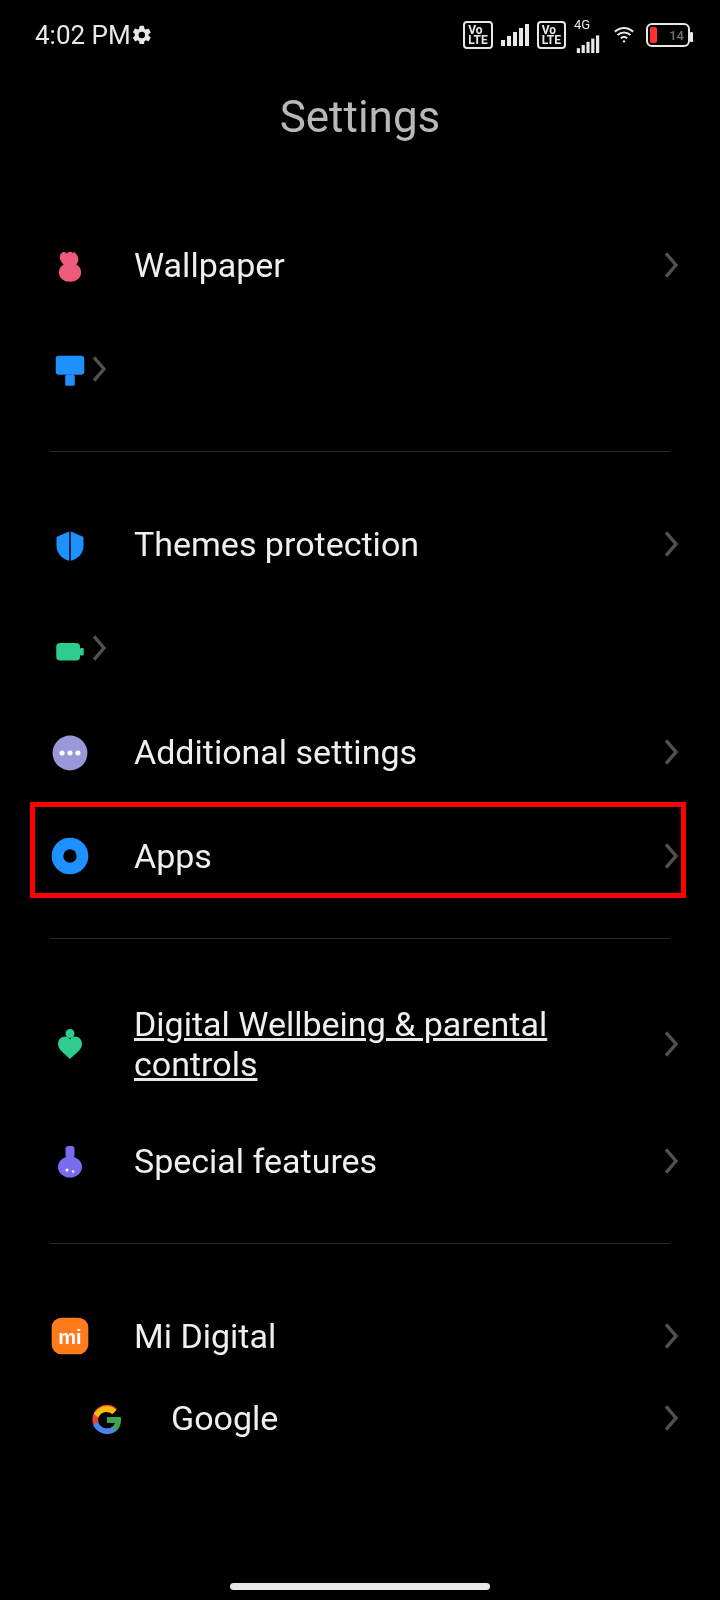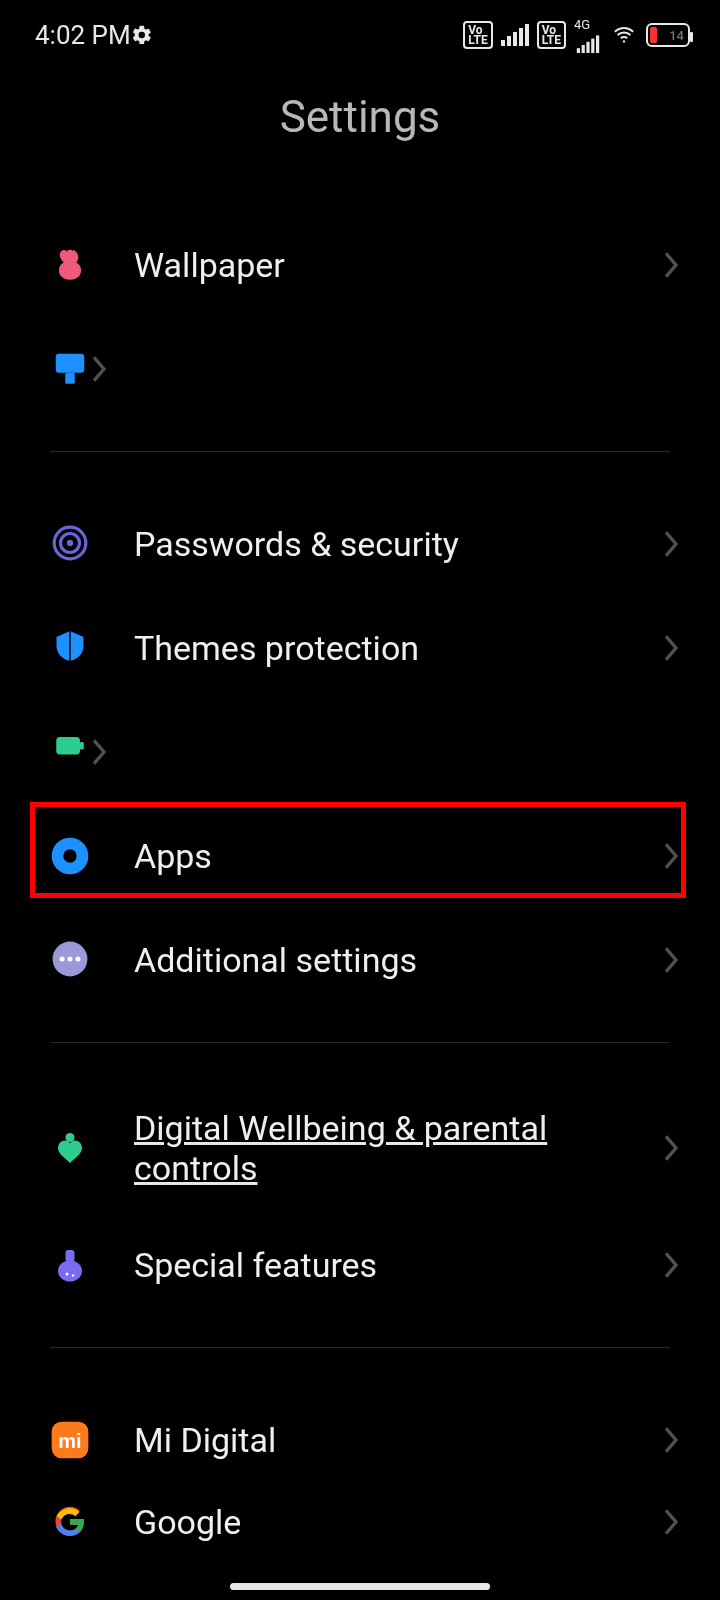--- a/index.html
+++ b/index.html
@@ -70,21 +70,21 @@
     align-items: center;
     height: 104px;
     padding-left: 50px;
     padding-right: 40px;
     position: relative;
   }
   .row.tall { height: 130px; text-decoration: underline; }
   .row .icon-slot {
     width: 40px; height: 40px;
     flex-shrink: 0;
-    display:flex; align-items:flex-start; justify-content:center;
+    display:flex; align-items:flex-end; justify-content:center;
   }
   .row .label {
     margin-left: 44px;
     font-size: 34px;
     font-weight: 400;
     color: #efefef;
     line-height: 40px;
     flex: 1;
   }
   .row .chev {
@@ -105,21 +105,21 @@
   .home-indicator {
     position: absolute;
     bottom: 10px;
     left: 50%;
     transform: translateX(-50%);
     width: 260px;
     height: 7px;
     background: #e8e8e8;
     border-radius: 4px;
   }
-  .partial-row { height: 60px; overflow: hidden; }
+  .partial-row { height: 60px; overflow: hidden; margin-left: 37px; }
 </style>
 </head>
 <body>
 
 <div class="status-bar">
   <div class="status-left">
     <span>4:02 PM</span>
     <svg class="gear-mini" viewBox="0 0 24 24" fill="#e8e8e8">
         <path d="M19.14,12.94a7,7,0,0,0,.05-.94,7,7,0,0,0-.05-.94l2.11-1.65a.5.5,0,0,0,.12-.64l-2-3.46a.5.5,0,0,0-.61-.22l-2.49,1a7,7,0,0,0-1.63-.94l-.38-2.65A.5.5,0,0,0,13.77,2H9.77a.5.5,0,0,0-.49.42L8.9,5.07a7,7,0,0,0-1.63.94l-2.49-1a.5.5,0,0,0-.61.22l-2,3.46a.5.5,0,0,0,.12.64L4.4,11a7,7,0,0,0-.5.94,7,7,0,0,0,.5.94L2.29,14.53a.5.5,0,0,0-.12.64l2,3.46a.5.5,0,0,0,.61.22l2.49-1a7,7,0,0,0,1.63.94l.38,2.65a.5.5,0,0,0,.49.42h4a.5.5,0,0,0,.49-.42l.38-2.65a7,7,0,0,0,1.63-.94l2.49,1a.5.5,0,0,0,.61-.22l2-3.46a.5.5,0,0,0-.12-.64ZM11.77,15.5A3.5,3.5,0,1,1,15.27,12,3.5,3.5,0,0,1,11.77,15.5Z"></path>
       </svg>
@@ -182,33 +182,20 @@
           <rect x="9" y="15" width="6" height="7" rx="1"></rect>
         </svg>
     </div>
     <svg class="chev" viewBox="0 0 10 18" fill="none" stroke="#e8e8e8" stroke-width="2">
         <path d="M2 2l6 7-6 7"></path>
       </svg>
   </div>
 
   <div class="divider"></div>
 
-  <div class="row">
-    <div class="icon-slot">
-      <svg viewBox="0 0 24 24" width="38" height="38" fill="none" stroke="#6b63d8" stroke-width="2">
-          <circle cx="12" cy="12" r="10"></circle>
-          <circle cx="12" cy="12" r="6"></circle>
-          <circle cx="12" cy="12" r="2" fill="#6b63d8" stroke="none"></circle>
-        </svg>
-    </div>
-    <div class="label">Passwords &amp; security</div>
-    <svg class="chev" viewBox="0 0 10 18" fill="none" stroke="#e8e8e8" stroke-width="2">
-        <path d="M2 2l6 7-6 7"></path>
-      </svg>
-  </div>
 
   <div class="row">
     <div class="icon-slot">
       <svg viewBox="0 0 24 24" width="36" height="36" fill="#1e90ff">
           <path d="M12 2l9 4v6c0 5-4 9-9 10-5-1-9-5-9-10V6l9-4z"></path>
           <path d="M12 2v20" stroke="#000" stroke-width="1"></path>
         </svg>
     </div>
     <div class="label">Themes protection</div>
     <svg class="chev" viewBox="0 0 10 18" fill="none" stroke="#e8e8e8" stroke-width="2">
@@ -216,58 +203,58 @@
       </svg>
   </div>
 
   <div class="row">
     <div class="icon-slot">
       <svg viewBox="0 0 24 24" width="40" height="30" fill="#2ecc8f">
           <rect x="1" y="4" width="19" height="14" rx="3"></rect>
           <rect x="20" y="8" width="3" height="6" rx="1"></rect>
         </svg>
     </div>
-    <svg class="chev" viewBox="0 0 10 18" fill="none" stroke="#e8e8e8" stroke-width="2">
-        <path d="M2 2l6 7-6 7"></path>
-      </svg>
-  </div>
-
-  <div class="row" id="row-apps">
-    <div class="icon-slot">
-      <svg viewBox="0 0 24 24" width="40" height="40" fill="#1e90ff">
-          <path d="M12 2l2.5 1.5L17 2l1.5 2.5L21 6l-1.5 2.5L21 11l-2.5 1.5L17 15l-2.5-1.5L12 15l-1.5-2.5L8 11l1.5-2.5L8 6l2.5-1.5zM12 22l-2.5-1.5L7 22l-1.5-2.5L3 18l1.5-2.5L3 13l2.5-1.5L7 9l2.5 1.5L12 9l1.5 2.5L16 13l-1.5 2.5L16 18l-2.5 1.5z" opacity="0"></path>
-          <circle cx="12" cy="12" r="11"></circle>
-          <circle cx="12" cy="12" r="4" fill="#000"></circle>
-        </svg>
-      <svg viewBox="0 0 24 24" width="40" height="40" fill="#1e90ff" style="position:absolute;">
-          <path d="M12 1.5l2.2 1.3 2.5-.7 1.3 2.2 2.5.7-.7 2.5 1.3 2.2-1.3 2.2.7 2.5-2.5.7-1.3 2.2-2.5-.7L12 22.5l-2.2-1.3-2.5.7-1.3-2.2-2.5-.7.7-2.5L3 14.3l1.3-2.2L3 9.9l1.3-2.2-.7-2.5 2.5-.7 1.3-2.2 2.5.7z"></path>
-          <circle cx="12" cy="12" r="4" fill="#000"></circle>
-        </svg>
-    </div>
-    <div class="label">Apps</div>
     <svg class="chev" viewBox="0 0 10 18" fill="none" stroke="#e8e8e8" stroke-width="2">
         <path d="M2 2l6 7-6 7"></path>
       </svg>
   </div>
 
   <div class="row">
     <div class="icon-slot">
       <svg viewBox="0 0 24 24" width="38" height="38">
           <circle cx="12" cy="12" r="11" fill="#9a98d8"></circle>
           <circle cx="7" cy="12" r="1.6" fill="#fff"></circle>
           <circle cx="12" cy="12" r="1.6" fill="#fff"></circle>
           <circle cx="17" cy="12" r="1.6" fill="#fff"></circle>
         </svg>
     </div>
     <div class="label">Additional settings</div>
     <svg class="chev" viewBox="0 0 10 18" fill="none" stroke="#e8e8e8" stroke-width="2">
         <path d="M2 2l6 7-6 7"></path>
       </svg>
   </div>
 
+  <div class="row" id="row-apps">
+    <div class="icon-slot">
+      <svg viewBox="0 0 24 24" width="40" height="40" fill="#1e90ff">
+          <path d="M12 2l2.5 1.5L17 2l1.5 2.5L21 6l-1.5 2.5L21 11l-2.5 1.5L17 15l-2.5-1.5L12 15l-1.5-2.5L8 11l1.5-2.5L8 6l2.5-1.5zM12 22l-2.5-1.5L7 22l-1.5-2.5L3 18l1.5-2.5L3 13l2.5-1.5L7 9l2.5 1.5L12 9l1.5 2.5L16 13l-1.5 2.5L16 18l-2.5 1.5z" opacity="0"></path>
+          <circle cx="12" cy="12" r="11"></circle>
+          <circle cx="12" cy="12" r="4" fill="#000"></circle>
+        </svg>
+      <svg viewBox="0 0 24 24" width="40" height="40" fill="#1e90ff" style="position:absolute;">
+          <path d="M12 1.5l2.2 1.3 2.5-.7 1.3 2.2 2.5.7-.7 2.5 1.3 2.2-1.3 2.2.7 2.5-2.5.7-1.3 2.2-2.5-.7L12 22.5l-2.2-1.3-2.5.7-1.3-2.2-2.5-.7.7-2.5L3 14.3l1.3-2.2L3 9.9l1.3-2.2-.7-2.5 2.5-.7 1.3-2.2 2.5.7z"></path>
+          <circle cx="12" cy="12" r="4" fill="#000"></circle>
+        </svg>
+    </div>
+    <div class="label">Apps</div>
+    <svg class="chev" viewBox="0 0 10 18" fill="none" stroke="#e8e8e8" stroke-width="2">
+        <path d="M2 2l6 7-6 7"></path>
+      </svg>
+  </div>
+
   <div class="divider"></div>
 
   <div class="row tall">
     <div class="icon-slot">
       <svg viewBox="0 0 24 24" width="36" height="40" fill="#2ecc8f">
           <circle cx="12" cy="5" r="3"></circle>
           <path d="M12 22c-3-3-8-6-8-10 0-3 2-5 5-5 1.5 0 2.5 1 3 2 .5-1 1.5-2 3-2 3 0 5 2 5 5 0 4-5 7-8 10z"></path>
         </svg>
     </div>
     <div class="label">Digital Wellbeing &amp; parental controls</div>

